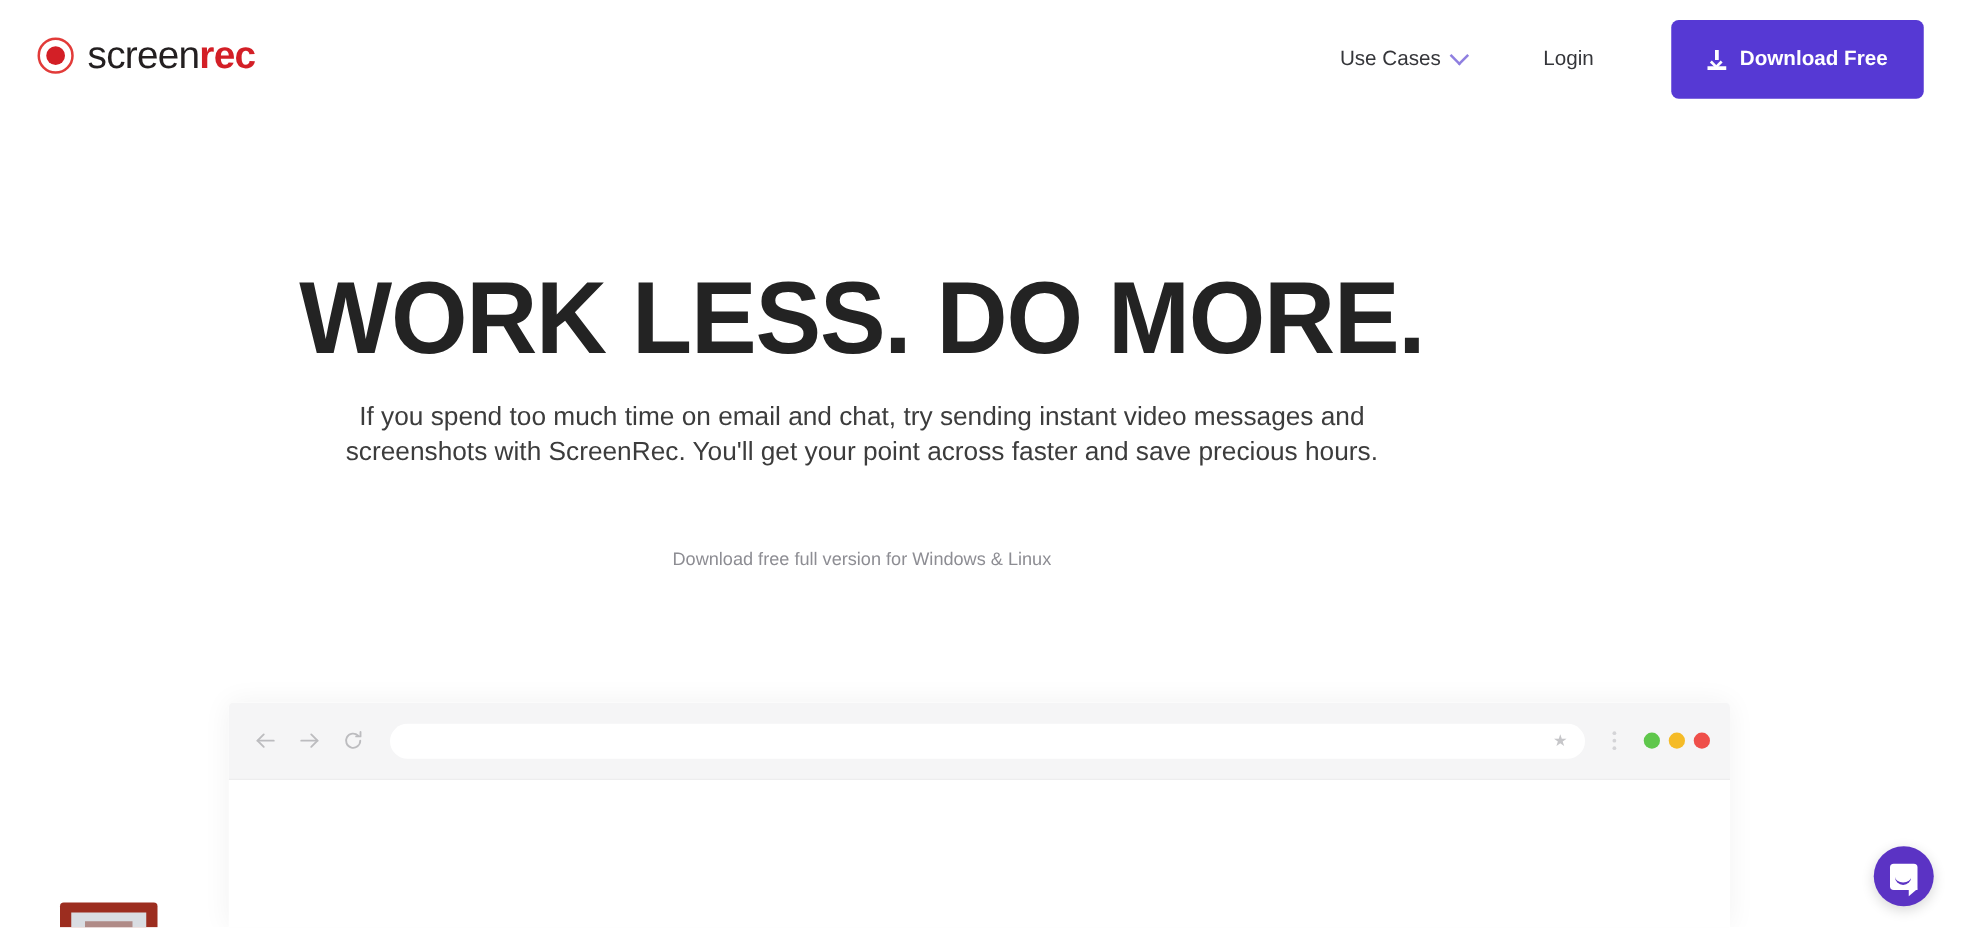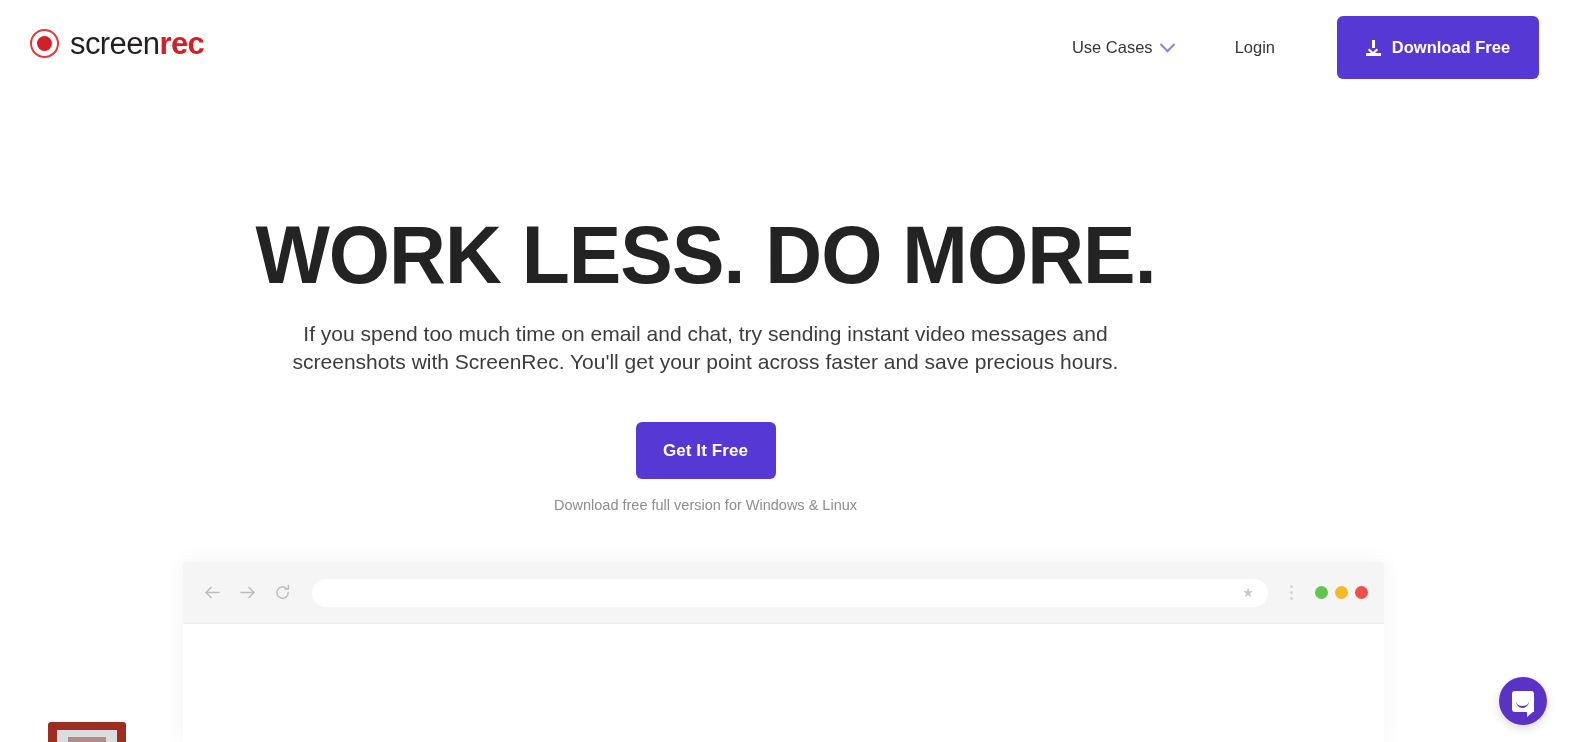--- a/index.html
+++ b/index.html
@@ -26,21 +26,21 @@
     width: 1569px;
     height: 96px;
     display: flex;
     align-items: center;
   }
   .logo {
     position: absolute;
     left: 30px;
     top: 28px;
     display: flex;
-    align-items: center;
+    align-items: flex-end;
     gap: 11px;
   }
   .logo-mark {
     position: relative;
     width: 29px;
     height: 29px;
     border-radius: 50%;
     border: 2px solid #e23b39;
     display: flex;
     align-items: center;
@@ -134,21 +134,21 @@
   .dl-icon .tray {
     position: absolute;
     left: 0; bottom: 0;
     width: 15px; height: 2.6px;
     background: #fff;
   }
 
   
   .hero {
     position: absolute;
-    top: 96px; left: 16px;
+    top: 96px; left: 0;
     width: 1379px;
     text-align: center;
   }
   .headline {
     margin-top: 119px;
     font-size: 82px;
     line-height: 0.98;
     font-weight: 700;
     letter-spacing: -1px;
     color: #232323;
@@ -350,21 +350,20 @@
         <span>Download Free</span>
       </button>
 
     </div>
   </div>
 
   <div class="hero">
     <h1 class="headline">WORK LESS. DO MORE.</h1>
     <p class="subhead">If you spend too much time on email and chat, try sending instant video messages and screenshots with ScreenRec. You'll get your point across faster and save precious hours.</p>
     <div class="cta-wrap">
-      <button class="btn-cta">Get It Free</button>
       <div class="cta-note">Download free full version for Windows &amp; Linux</div>
     </div>
   </div>
 
   <div class="browser">
     <div class="browser-bar">
       <div class="nav-arrows">
         <span>
           <svg width="19" height="19" viewBox="0 0 19 19" fill="none" stroke="currentColor" stroke-width="1.5" stroke-linecap="round" stroke-linejoin="round">
               <line x1="16" y1="9.5" x2="3" y2="9.5"></line>

